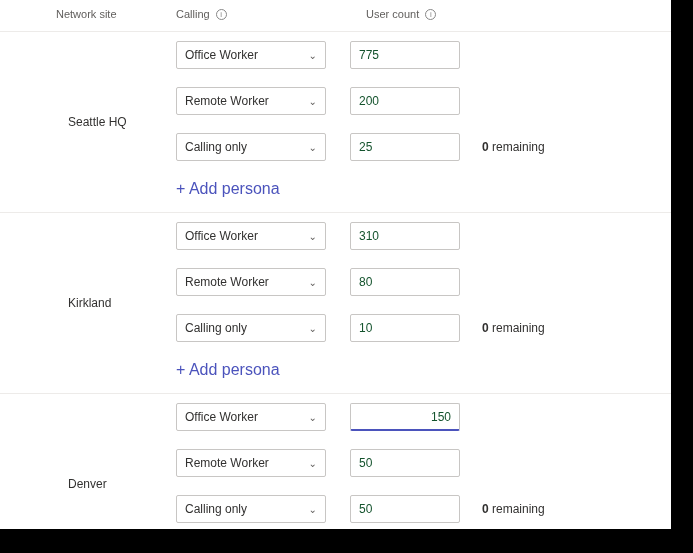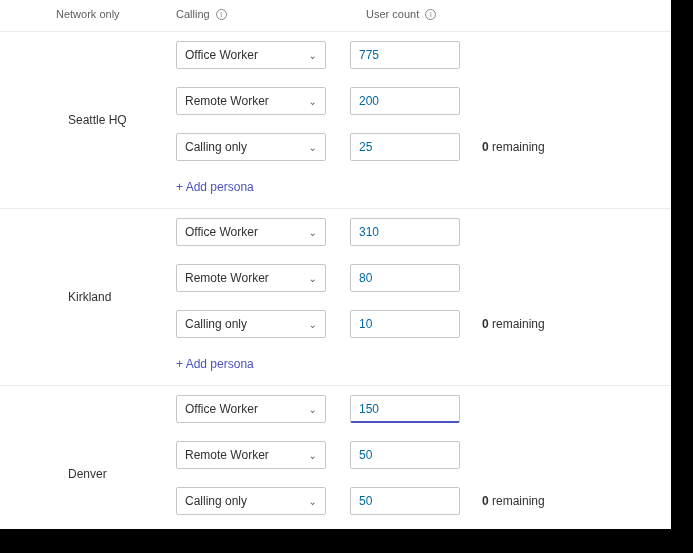--- a/index.html
+++ b/index.html
@@ -84,50 +84,51 @@
       font-size: 10px;
       color: #605e5c;
     }
     .count-input {
       width: 110px;
       height: 28px;
       border: 1px solid #c8c6c4;
       border-radius: 2px;
       padding: 0 8px;
       font-size: 12px;
-      color: #0369a1;
+      color: #14532d;
       background: #fff;
       margin-left: 24px;
       outline: none;
       font-family: inherit;
     }
     .count-input.focused {
       border-bottom: 2px solid #4b53bc;
       padding-bottom: 0;
+      text-align: right;
     }
     .remaining {
       margin-left: 22px;
       font-size: 12px;
       color: #323130;
     }
     .remaining b { font-weight: 600; }
     .add-link {
       color: #4b53bc;
-      font-size: 12px;
+      font-size: 16px;
       padding: 10px 0 14px 16px;
       cursor: pointer;
     }
   </style>
 </head>
 <body>
 
 <div class="panel">
 
   <div class="header-row">
-    <div class="col-site">Network only</div>
+    <div class="col-site">Network site</div>
     <div class="col-persona">
       <span>Calling</span>
       <span class="info-icon">i</span>
     </div>
     <div class="col-count">
       <span>User count</span>
       <span class="info-icon">i</span>
     </div>
   </div>
 

